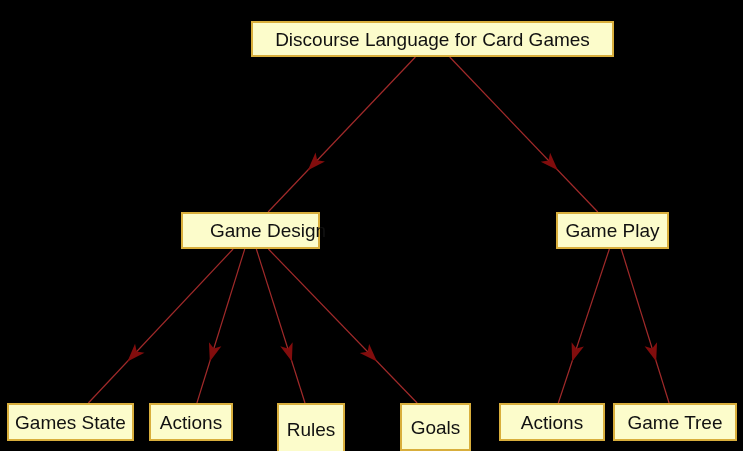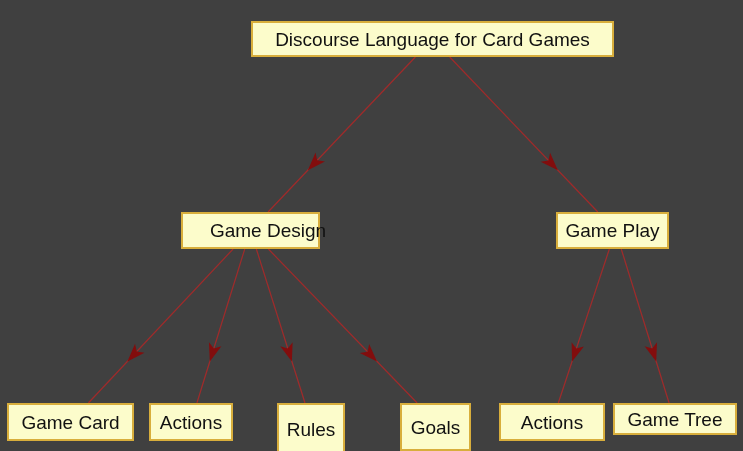--- a/index.html
+++ b/index.html
@@ -21,21 +21,21 @@
     border:2.5px solid var(--node-border,#D8AE3C);
     color:var(--node-text,#111111);
     font-size:19px;
     line-height:1;
     white-space:nowrap;
   }
 </style>
 </head>
 <body>
 
-<div class="canvas" style="--node-fill: #FCFCCB; --node-border: #D8AE3C; --node-text: #111111; background: #404040;">
+<div class="canvas" style="--node-fill: #FCFCCB; --node-border: #D8AE3C; --node-text: #111111; background: #000000;">
   <svg class="edges-layer" id="edges-layer" width="743" height="451" viewBox="0 0 743 451" xmlns="http://www.w3.org/2000/svg">
       <g>
         <line x1="415.3929503916449" y1="57" x2="268.0822454308094" y2="212" stroke="#A12A2A" stroke-width="1.2"></line>
         <polygon points="0,0 -18,-6.5 -13.5,0 -18,6.5" fill="#820D0D" transform="translate(307.85613577023497,170.14999999999998) rotate(133.5429917757426)"></polygon>
       </g>
       <g>
         <line x1="449.70104438642295" y1="57" x2="597.8211488250653" y2="212" stroke="#A12A2A" stroke-width="1.2"></line>
         <polygon points="0,0 -18,-6.5 -13.5,0 -18,6.5" fill="#820D0D" transform="translate(557.8287206266318,170.14999999999998) rotate(46.30021501511684)"></polygon>
       </g>
       <g>
@@ -60,19 +60,19 @@
       </g>
       <g>
         <line x1="621.248041775457" y1="249" x2="669.0966057441253" y2="403" stroke="#A12A2A" stroke-width="1.2"></line>
         <polygon points="0,0 -18,-6.5 -13.5,0 -18,6.5" fill="#820D0D" transform="translate(656.1774934725848,361.42) rotate(72.73972116356533)"></polygon>
       </g>
     </svg>
 
   <div class="node" style="left: 251px; top: 21px; width: 363px; height: 36px;">Discourse Language for Card Games</div>
   <div class="node" style="left: 181px; top: 212px; width: 139px; height: 37px; padding-left: 35px;">Game Design</div>
   <div class="node" style="left: 556px; top: 212px; width: 113px; height: 37px;">Game Play</div>
-  <div class="node" style="left: 7px; top: 403px; width: 127px; height: 38px;">Game Card</div>
+  <div class="node" style="left: 7px; top: 403px; width: 127px; height: 38px;">Games State</div>
   <div class="node" style="left: 149px; top: 403px; width: 84px; height: 38px;">Actions</div>
   <div class="node" style="left: 277px; top: 403px; width: 68px; height: 52px;">Rules</div>
   <div class="node" style="left: 400px; top: 403px; width: 71px; height: 48px;">Goals</div>
   <div class="node" style="left: 499px; top: 403px; width: 106px; height: 38px;">Actions</div>
-  <div class="node" style="left: 613px; top: 403px; width: 124px; height: 32px;">Game Tree</div>
+  <div class="node" style="left: 613px; top: 403px; width: 124px; height: 38px;">Game Tree</div>
 </div>
 
 </body></html>

